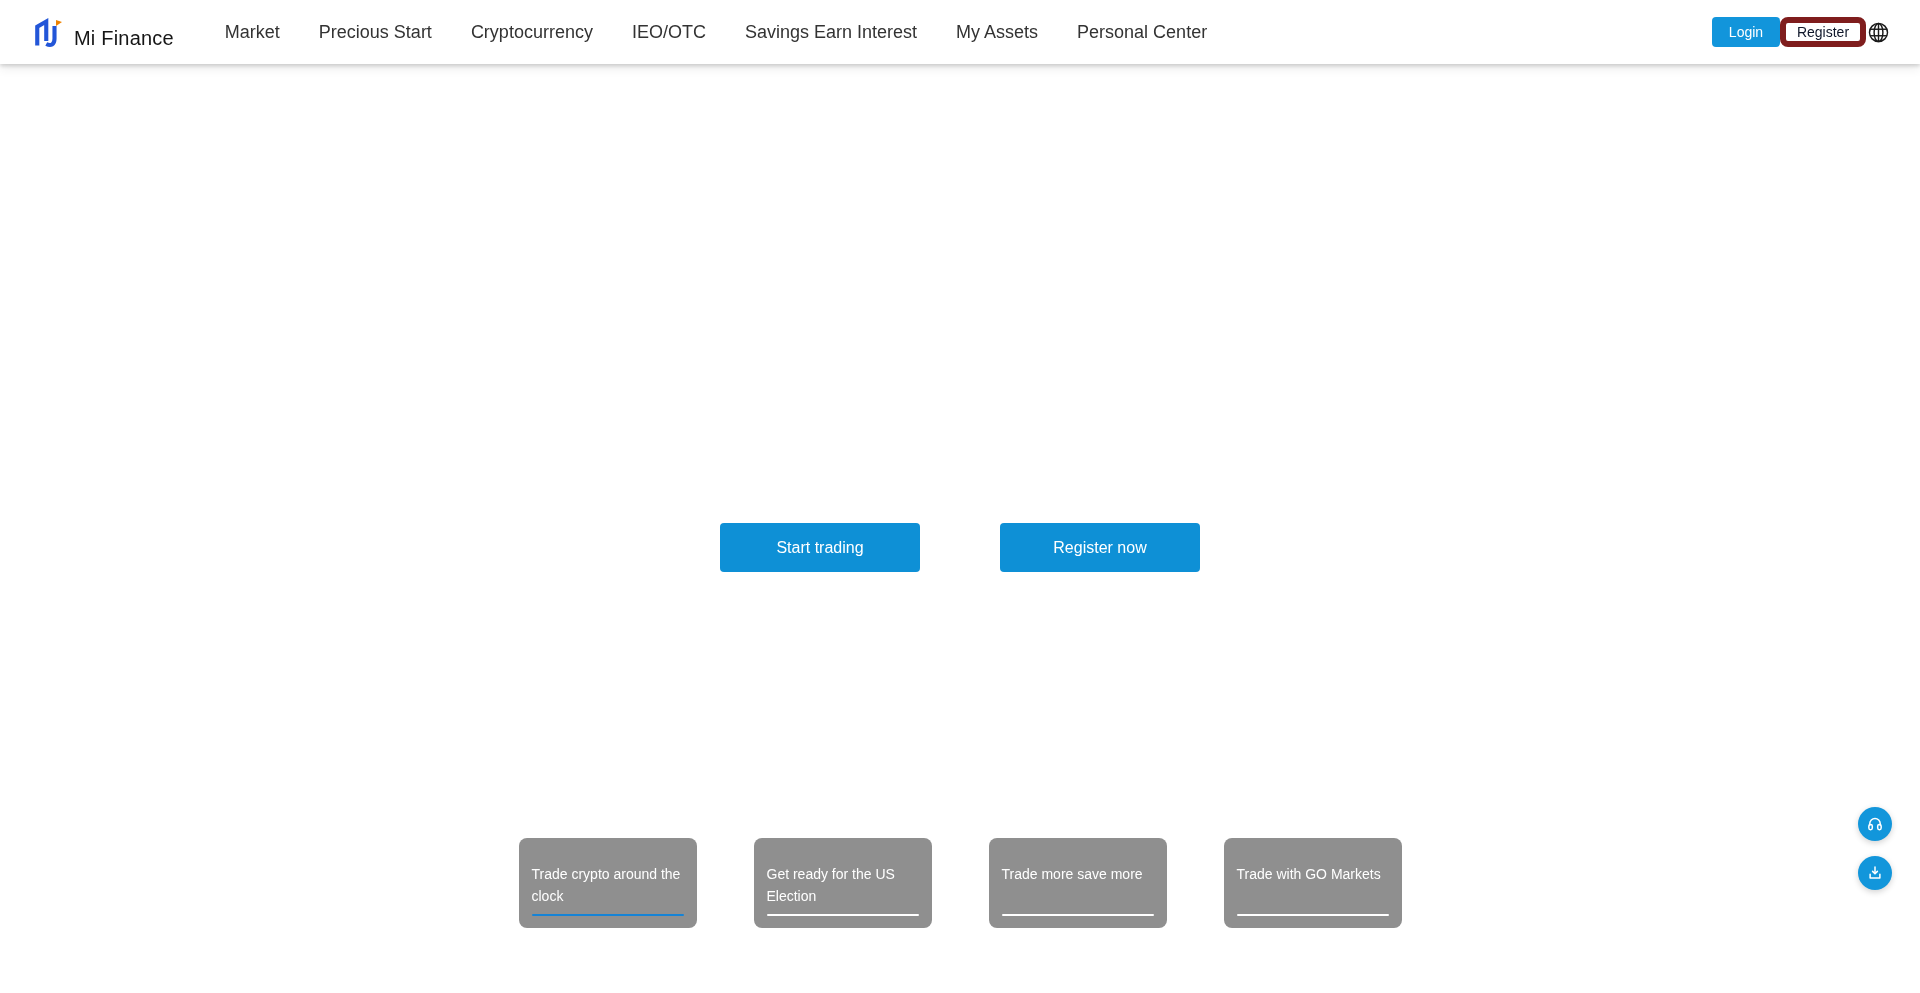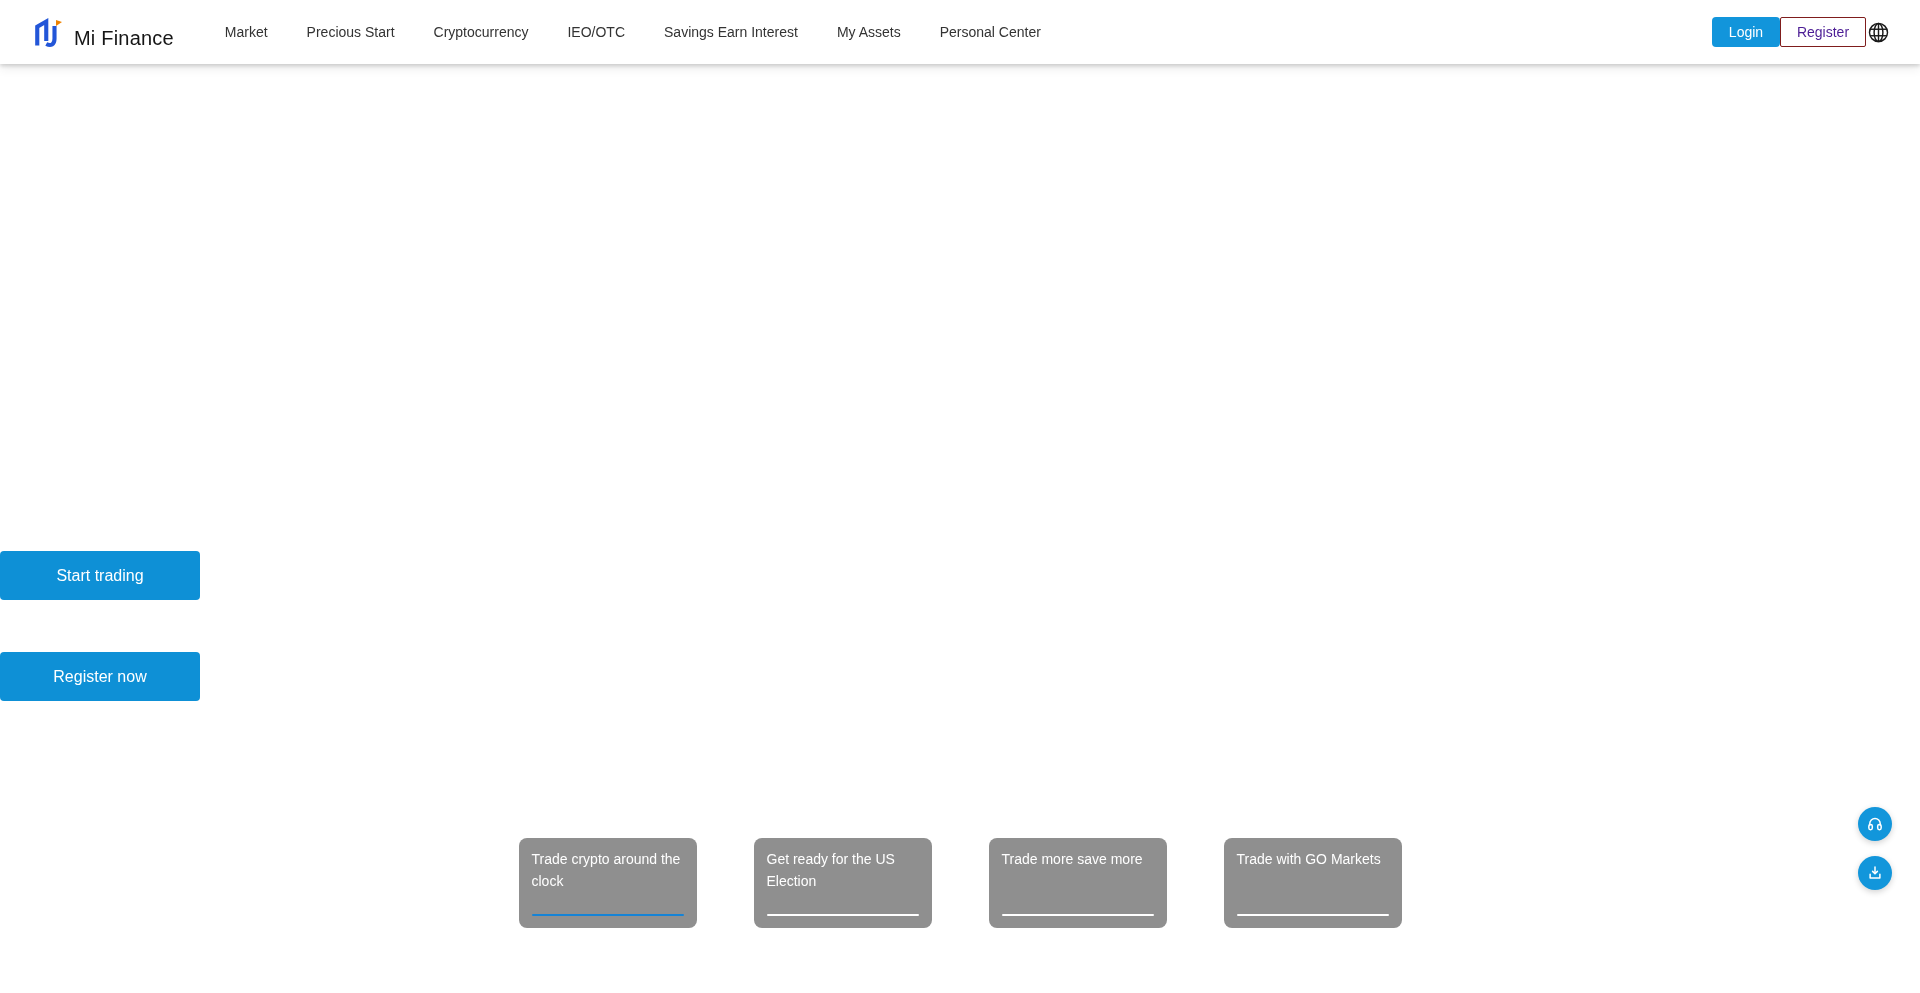--- a/index.html
+++ b/index.html
@@ -9,50 +9,50 @@
 
   
   .header {
     position:absolute; top:0; left:0; right:0; height:64px; background:#ffffff;
     display:flex; align-items:center; padding:0 30px 0 32px; z-index:10;
     box-shadow:0 2px 4px rgba(0,0,0,.16), 0 5px 10px rgba(0,0,0,.07);
   }
   .brand { display:flex; align-items:flex-end; }
   .brand-name { font-size:20px; color:#161616; margin-left:12px; letter-spacing:.2px; }
   .nav { display:flex; align-items:center; gap:30px; margin-left:42px; }
-  .nav-item { font-size:14px; color:#333; cursor:pointer; white-space:nowrap;padding-left:9px; }
+  .nav-item { font-size:18px; color:#333; cursor:pointer; white-space:nowrap;padding-left:9px; }
   .header-right { margin-left:auto; display:flex; align-items:center; }
   .btn-login {
     width:68px; height:30px; border:none; border-radius:4px; cursor:pointer;
     background:#1295db; color:#fff; font-size:14px; font-family:inherit;
   }
   .btn-register {
-    width:86px; height:30px; border:1px solid #7f1d1d; border-radius:2px; cursor:pointer;
-    background:#fff; color:#4c1d95; font-size:14px; font-family:inherit;
+    width:86px; height:30px; border:6px solid #7f1d1d; border-radius:8px; cursor:pointer;
+    background:#fff; color:#0f172a; font-size:14px; font-family:inherit;
   }
   .globe-wrap { width:24px; height:24px; display:flex; align-items:center; justify-content:center; cursor:pointer; }
 
   
   .hero-actions {
-    position:absolute; top:551px; left:0; right:0;
-    display:flex; justify-content:center; gap:52px;flex-direction:column;
+    position:absolute; top:523px; left:0; right:0;
+    display:flex; justify-content:center; gap:80px;
   }
   .hero-btn {
     width:200px; height:49px; border:none; border-radius:4px; cursor:pointer;
     background:#0e90d6; color:#ffffff; font-size:16px; font-family:inherit;
   }
 
   
   .promo-row {
     position:absolute; top:838px; left:0; right:0;
     display:flex; justify-content:center; gap:57px;
   }
   .promo-card {
     position:relative; width:178px; height:90px; background:#8f8f8f;
-    border-radius:8px; padding:10px 13px; cursor:pointer;
+    border-radius:8px; padding:25px 13px; cursor:pointer;
   }
   .promo-card .promo-text {
     color:#ffffff; font-size:14px; line-height:22px; display:block;
   }
   .promo-underline {
     position:absolute; left:13px; right:13px; bottom:12px; height:2px;
     background:#ffffff; border-radius:1px;
   }
 
   

